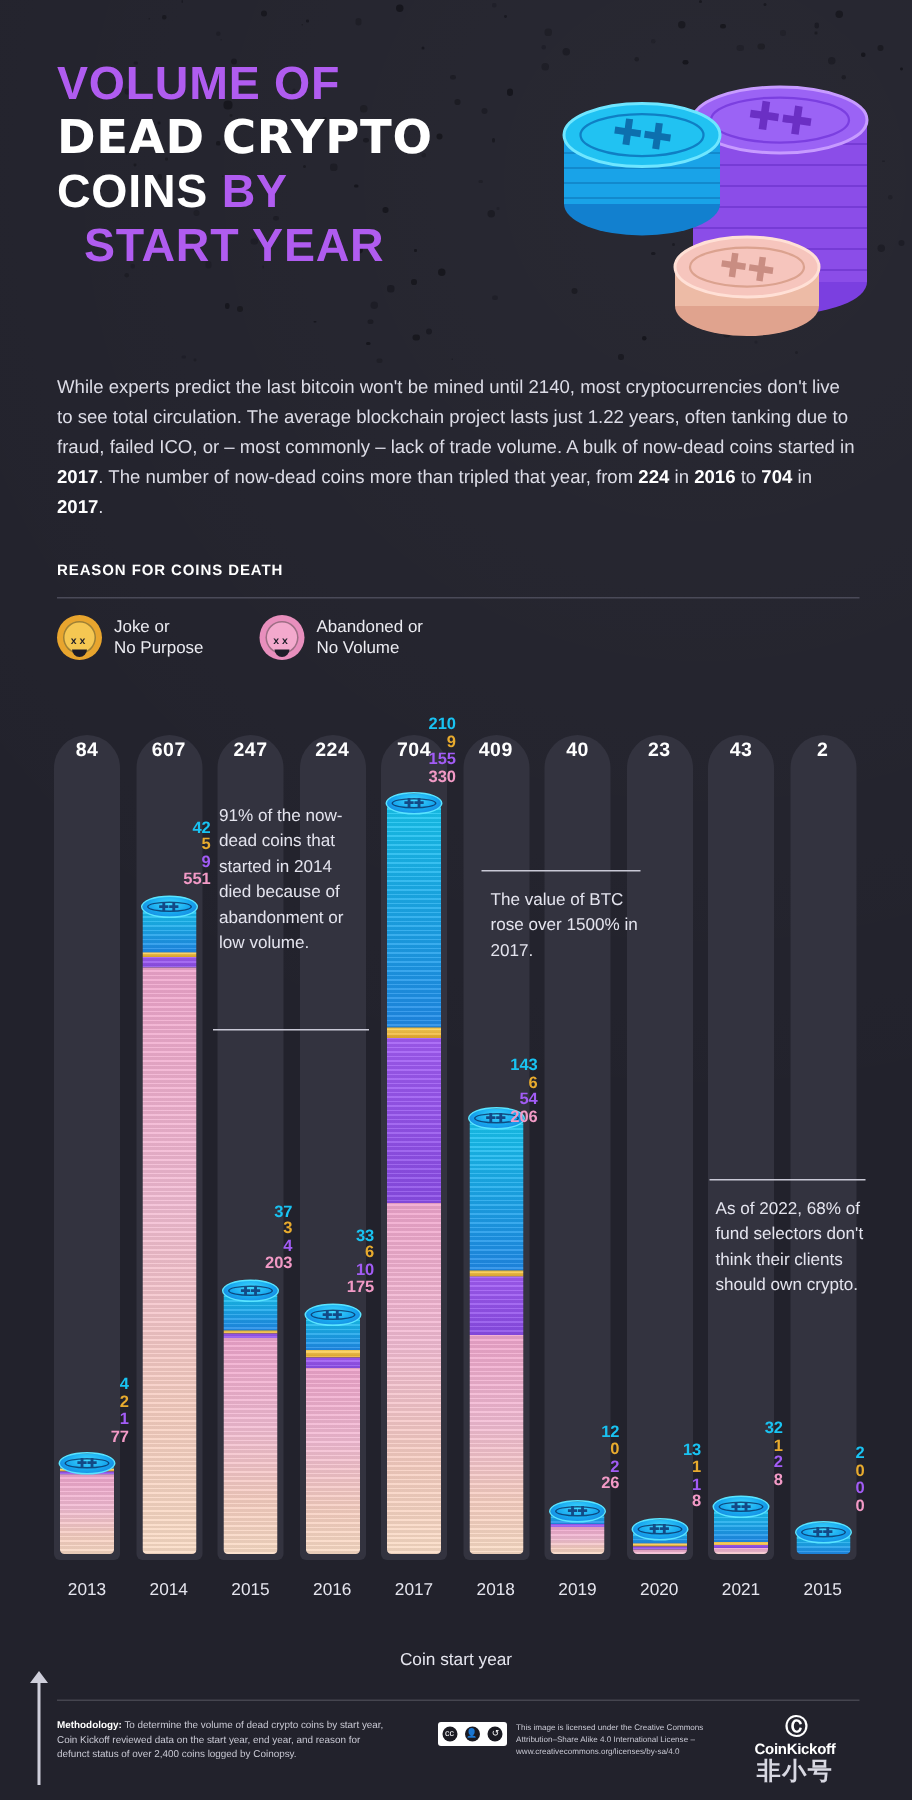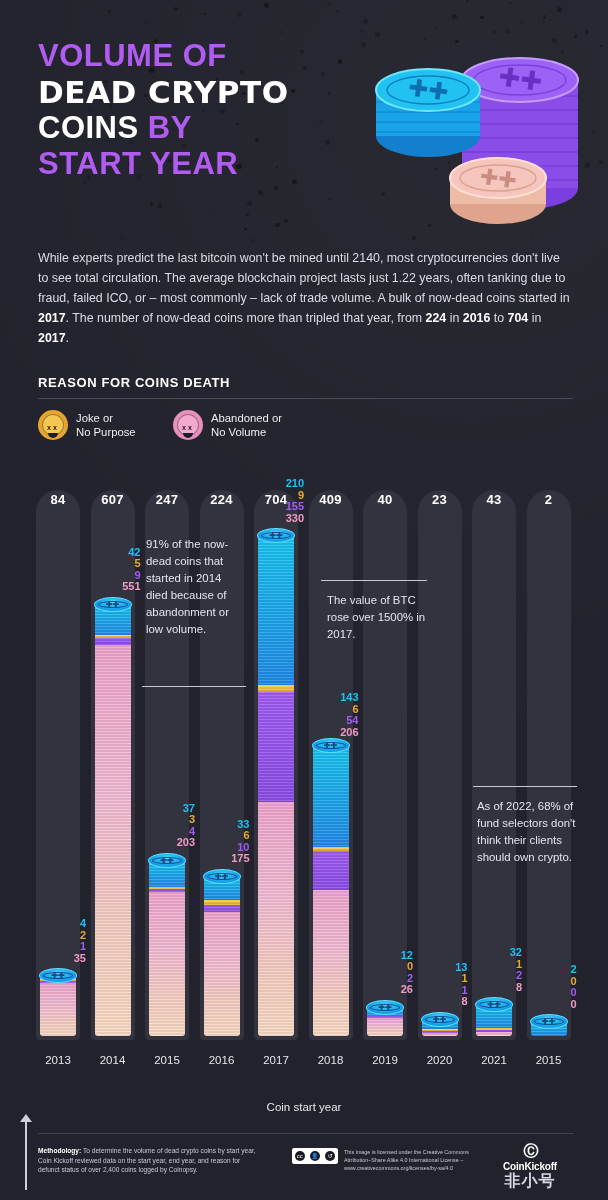--- a/index.html
+++ b/index.html
@@ -21,32 +21,32 @@
 
   
   .hero{position:absolute;left:0;top:0;width:608px;height:240px;}
   .title{position:absolute;left:38px;top:38px;width:330px;}
   .title .ln{display:block;font-weight:bold;letter-spacing:0.5px;
       font-size:31px;line-height:36px;text-transform:uppercase;}
   .l1{color:#b05cf0;}
   .l2{color:#ffffff;font-family:"DejaVu Sans",sans-serif;letter-spacing:1px;font-size:29px;}
   .l3 .w1{color:#ffffff;}
   .l3 .w2{color:#b05cf0;}
-  .l4{color:#b05cf0;}
+  .l4{color:#b05cf0;margin-left:18px;}
 
   
   .coinart{position:absolute;right:10px;top:18px;width:240px;height:210px;}
 
   
   .intro{position:absolute;left:38px;top:248px;width:535px;
      font-size:12.4px;line-height:20px;color:#dcdce6;font-weight:300;}
   .intro b{font-weight:bold;color:#ffffff;}
 
   
-  .legend-h{position:absolute;left:38px;top:375px;font-size:13px;font-weight:bold;
+  .legend-h{position:absolute;left:38px;top:375px;font-size:10px;font-weight:bold;
       letter-spacing:0.6px;color:#ffffff;}
   .legend-rule{position:absolute;left:38px;top:398px;width:535px;height:1px;background:#4a4a58;}
   .legend{position:absolute;left:38px;top:410px;width:540px;display:flex;gap:0;}
   .lg{display:flex;align-items:center;width:135px;}
   .lgface{width:30px;height:30px;border-radius:50%;flex:0 0 auto;position:relative;}
   .lgface .inner{position:absolute;inset:4px;border-radius:50%;}
   .lgtxt{margin-left:8px;font-size:11.3px;line-height:14px;color:#ececf2;}
 
   .face-eyes{position:absolute;left:0;right:0;top:9px;text-align:center;
      font-size:7px;letter-spacing:2px;color:#1d1d28;font-weight:bold;line-height:7px;}
@@ -371,21 +371,21 @@
             <div class="ridges"></div>
           </div>
           <div class="capcoin" style="bottom: 56.6591px; left: 3px;">
             <div class="ring"></div>
             <div class="glyph">✚✚</div>
           </div>
           <div class="vals" style="bottom: 75.6591px;">
             <span class="v-blue">4</span>
             <span class="v-yellow">2</span>
             <span class="v-purple">1</span>
-            <span class="v-pink">35</span>
+            <span class="v-pink">77</span>
           </div>
           <div class="xlab">2013</div>
         </div>
         <div class="col" style="left: 54.5px; height: 556px;">
           <div class="track" style="height: 550px;"></div>
           <div class="total" style="top: 8px;">607</div>
           <div class="stackbar" style="height: 431.108px;">
             <div class="seg seg-blue" style="height: 29.8295px;"></div>
             <div class="seg seg-yellow" style="height: 3.55114px;"></div>
             <div class="seg seg-purple" style="height: 6.39205px;"></div>
@@ -477,21 +477,21 @@
             <div class="seg seg-blue" style="height: 101.562px;"></div>
             <div class="seg seg-yellow" style="height: 4.26136px;"></div>
             <div class="seg seg-purple" style="height: 38.3523px;"></div>
             <div class="seg seg-pink" style="height: 146.307px;"></div>
             <div class="ridges"></div>
           </div>
           <div class="capcoin" style="bottom: 287.483px; left: 3px;">
             <div class="ring"></div>
             <div class="glyph">✚✚</div>
           </div>
-          <div class="vals" style="bottom: 302px;">
+          <div class="vals" style="bottom: 289px;">
             <span class="v-blue">143</span>
             <span class="v-yellow">6</span>
             <span class="v-purple">54</span>
             <span class="v-pink">206</span>
           </div>
           <div class="xlab">2018</div>
         </div>
         <div class="col" style="left: 327px; height: 556px;">
           <div class="track" style="height: 550px;"></div>
           <div class="total" style="top: 8px;">40</div>

